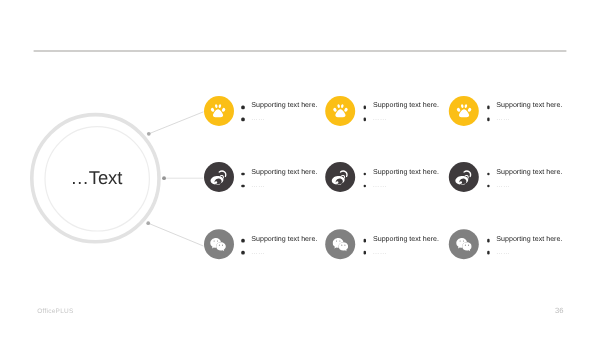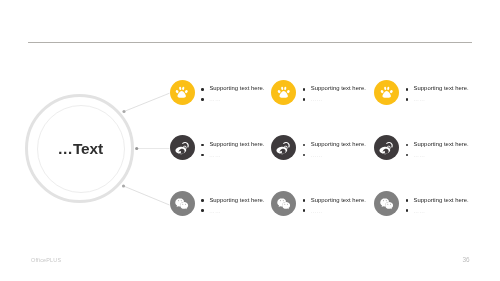--- a/index.html
+++ b/index.html
@@ -4,21 +4,21 @@
 <style>
   html,body{margin:0;padding:0;}
   body{width:500px;height:281px;background:#ffffff;font-family:"Liberation Sans",sans-serif;overflow:hidden;}
   .slide{position:relative;width:500px;height:281px;background:#fff;}
 
   .rule{position:absolute;left:27.8px;top:42.3px;width:444.5px;height:1px;background:#b2b0ac;}
 
   .hub{position:absolute;left:25.3px;top:94px;width:110px;height:110px;}
   .hub-outer{position:absolute;left:0;top:0;width:103px;height:103px;border:3.4px solid #e2e2e2;border-radius:50%;}
   .hub-inner{position:absolute;left:11.4px;top:11.4px;width:86px;height:86px;border:0.7px solid #ededed;border-radius:50%;}
-  .hub-label{position:absolute;left:0;top:45.8px;width:110px;text-align:center;font-size:15.4px;color:#2e2e2e;letter-spacing:-0.1px;font-weight:bold;}
+  .hub-label{position:absolute;left:0;top:45.8px;width:110px;text-align:center;font-size:15.4px;color:#2e2e2e;letter-spacing:-0.1px;}
 
   .conn{position:absolute;left:0;top:0;width:500px;height:281px;pointer-events:none;}
 
   .icon{position:absolute;width:25px;height:25px;border-radius:50%;display:flex;align-items:center;justify-content:center;}
 
   .block{position:absolute;}
   .line{position:relative;height:10px;}
   .bullet{position:absolute;left:-0.8px;top:2.5px;width:2.5px;height:2.5px;border-radius:50%;background:#2a2a2a;}
   .p1{position:absolute;left:7.2px;top:-0.4px;font-size:5.9px;color:#242424;white-space:nowrap;letter-spacing:0.02px;}
   .p2{position:absolute;left:6.9px;top:0.8px;font-size:5.8px;color:#d6d6d6;white-space:nowrap;letter-spacing:0.1px;}

